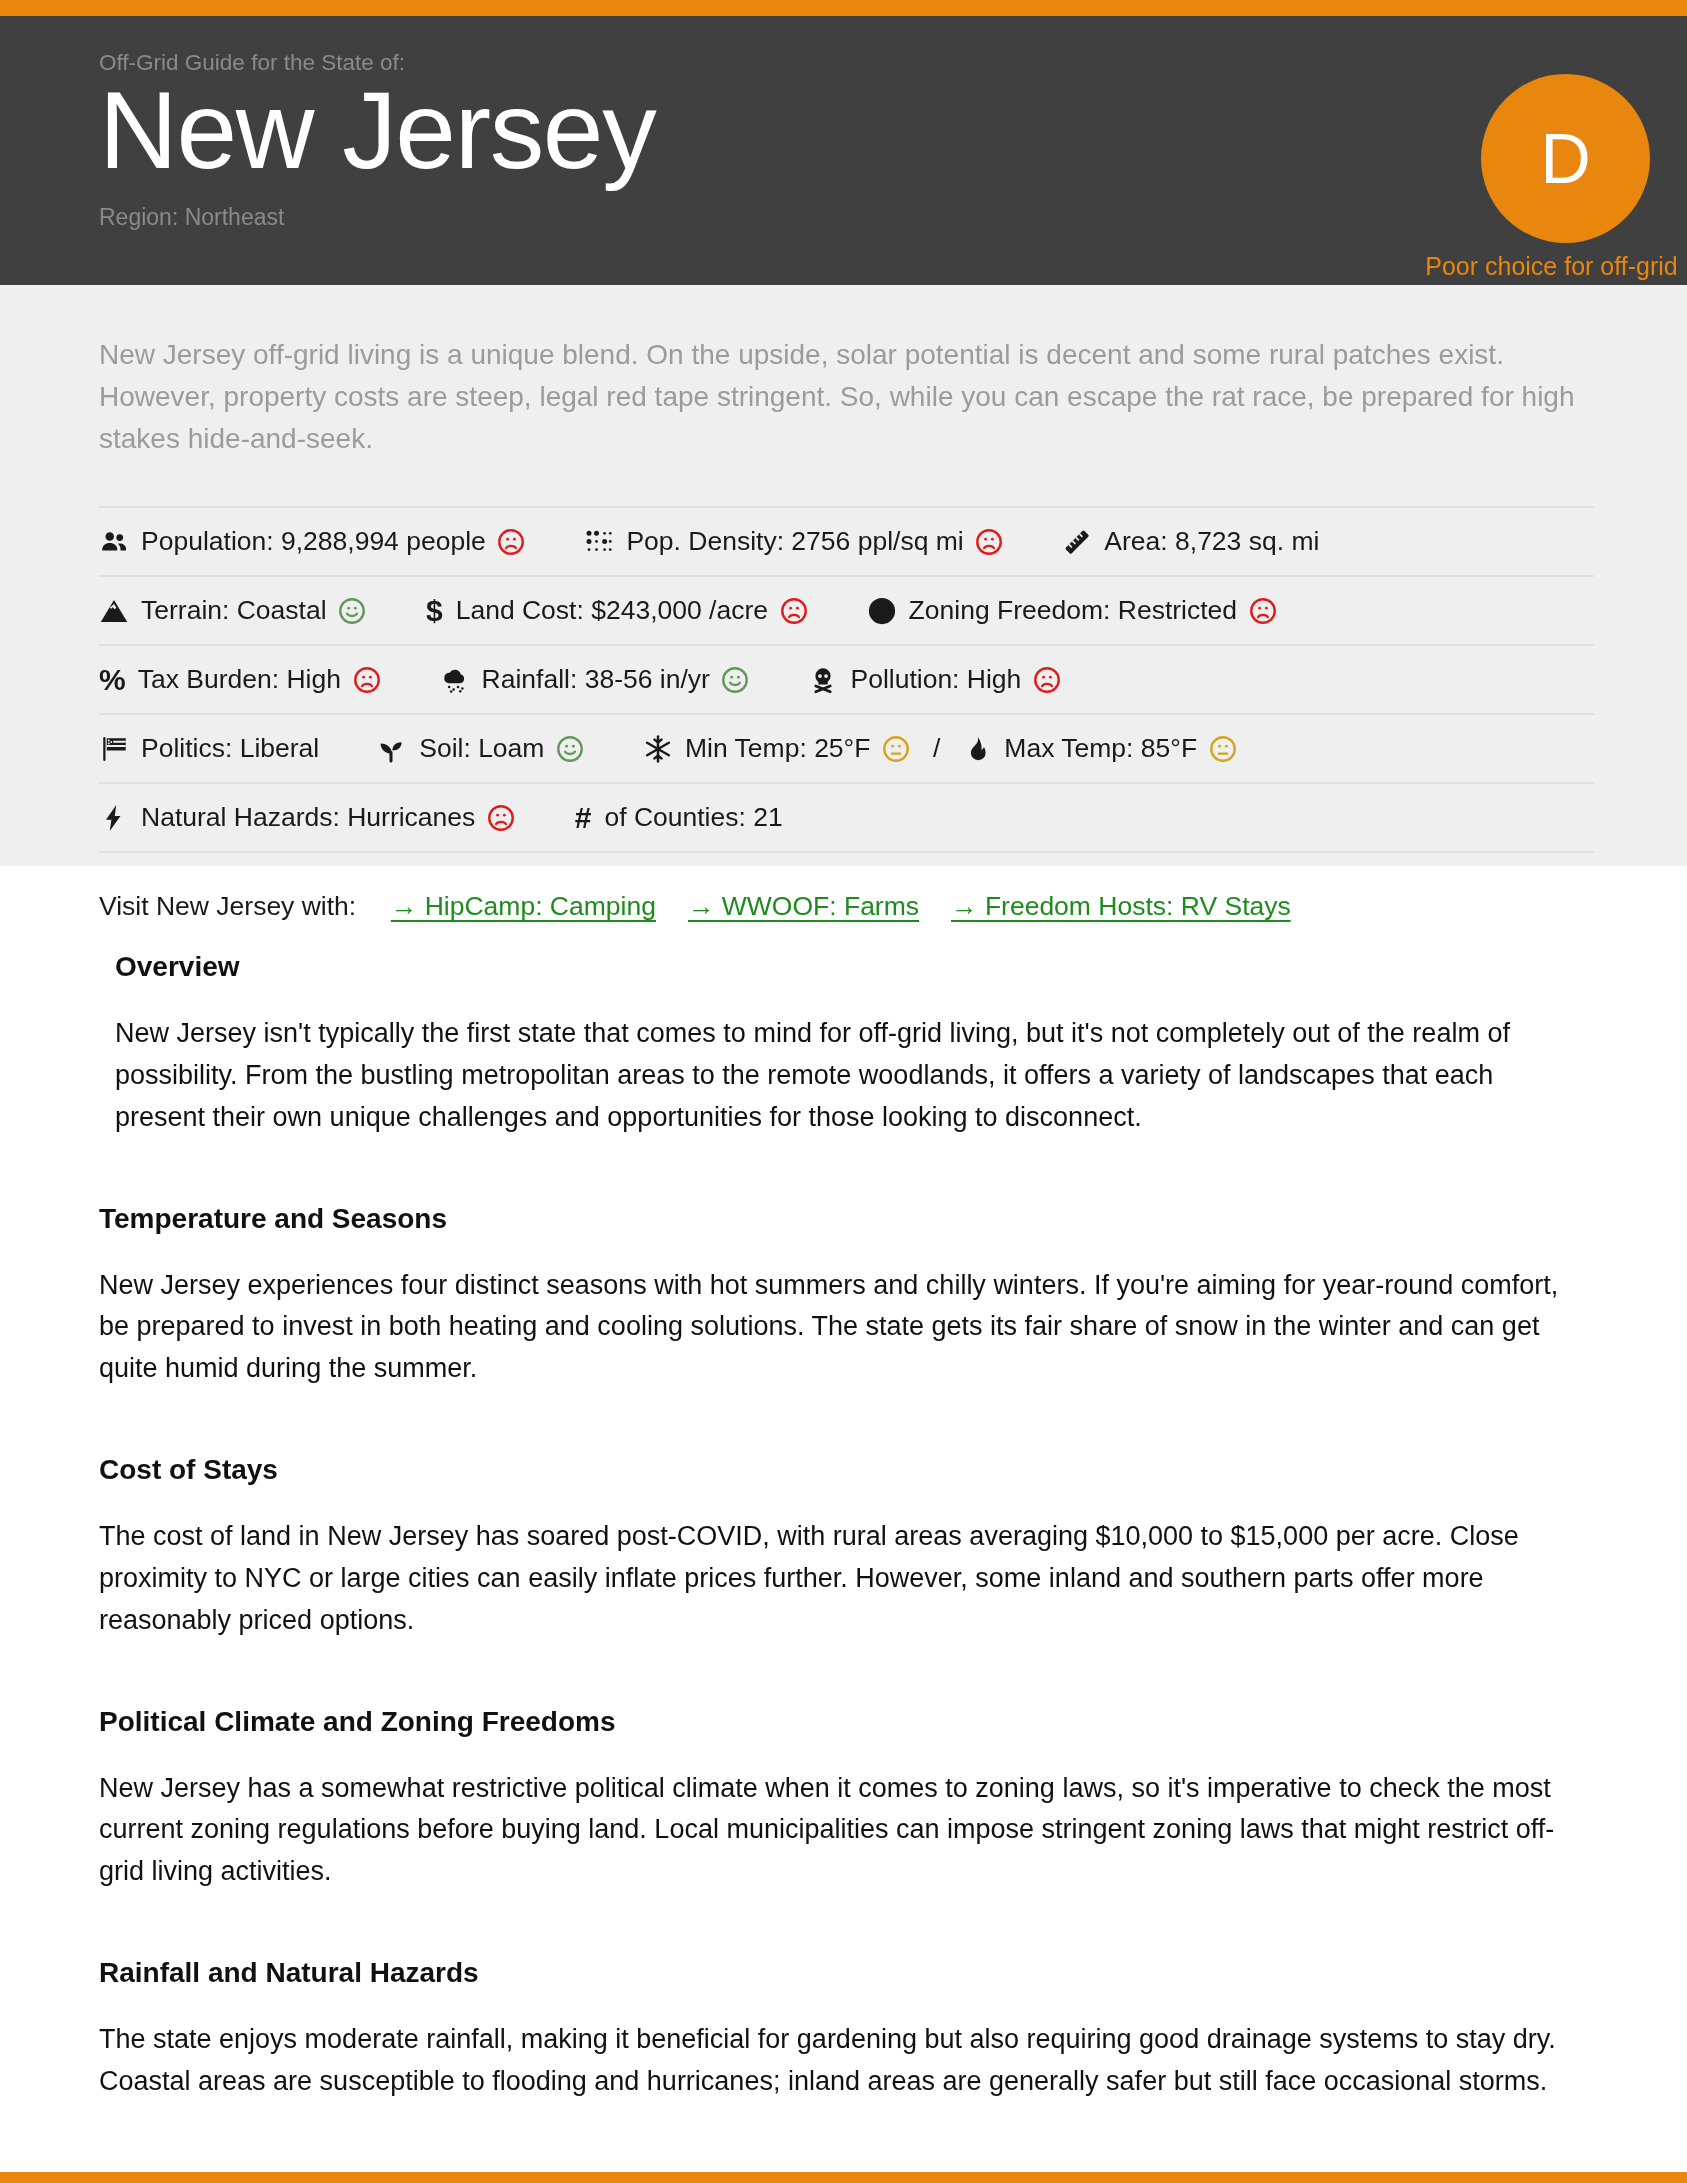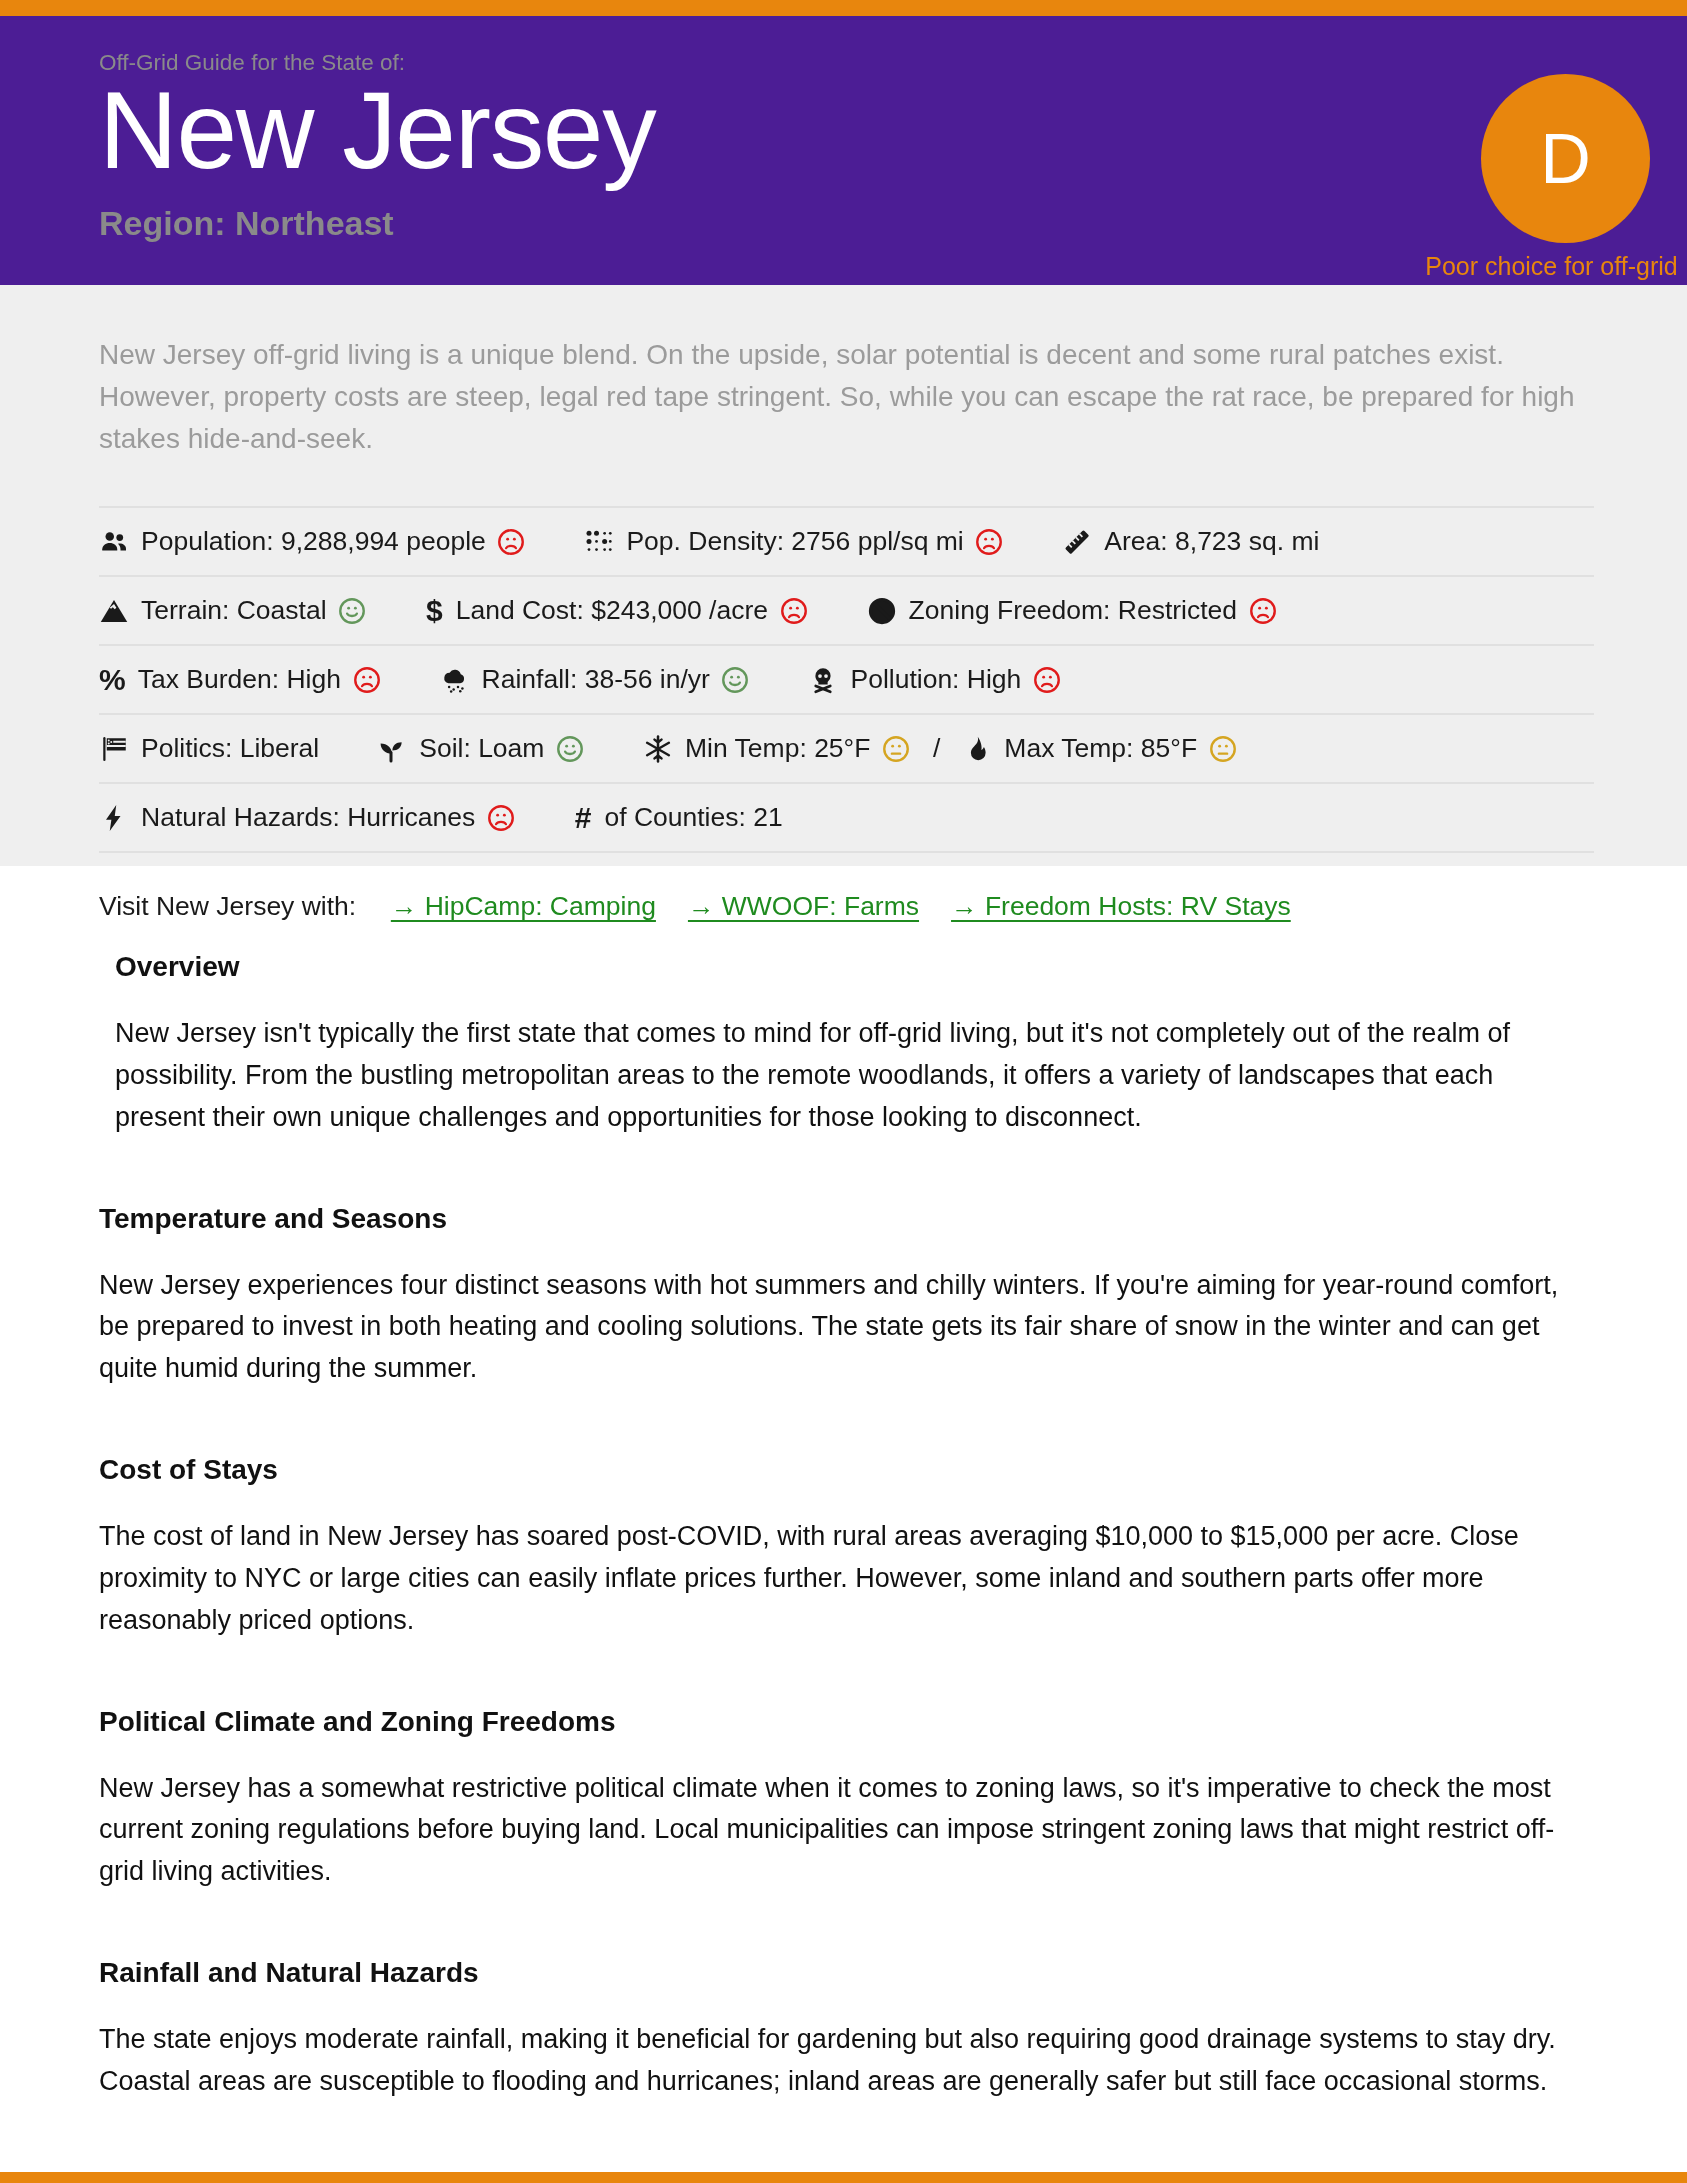--- a/index.html
+++ b/index.html
@@ -6,24 +6,24 @@
   body{
     width:1687px;height:2183px;overflow:hidden;background:#ffffff;
     font-family:"Liberation Sans","DejaVu Sans",sans-serif;color:#1a1a1a;
     position:relative;
   }
   .accent-bar{width:100%;background:#E8860D;}
   .top-bar{height:16px;}
   .bottom-bar{height:10.6px;position:absolute;left:0;bottom:0;}
 
   
-  .header{background:#4c1d95;height:269px;position:relative;padding-left:99px;box-sizing:border-box;}
+  .header{background:#404040;height:269px;position:relative;padding-left:99px;box-sizing:border-box;}
   .kicker{padding-top:34px;font-size:22.5px;color:#8a8a8a;}
   .state-title{font-size:109px;line-height:1;color:#ffffff;letter-spacing:-1.3px;}
-  .region{font-size:34px;color:#8a8a8a;margin-top:18.5px;font-weight:bold;}
+  .region{font-size:23px;color:#8a8a8a;margin-top:18.5px;}
   .grade-circle{
     position:absolute;right:37px;top:58px;width:169px;height:169px;border-radius:50%;
     background:#E8860D;display:flex;align-items:center;justify-content:center;
     color:#ffffff;font-size:70px;
   }
   .grade-caption{position:absolute;right:9.3px;bottom:4px;font-size:25px;color:#E8860D;}
 
   
   .band{background:#EFEFEF;height:581px;box-sizing:border-box;padding:49px 93px 0 99px;}
   .intro{font-size:28px;line-height:1.5;color:#9b9b9b;margin:0;max-width:1502px;}

